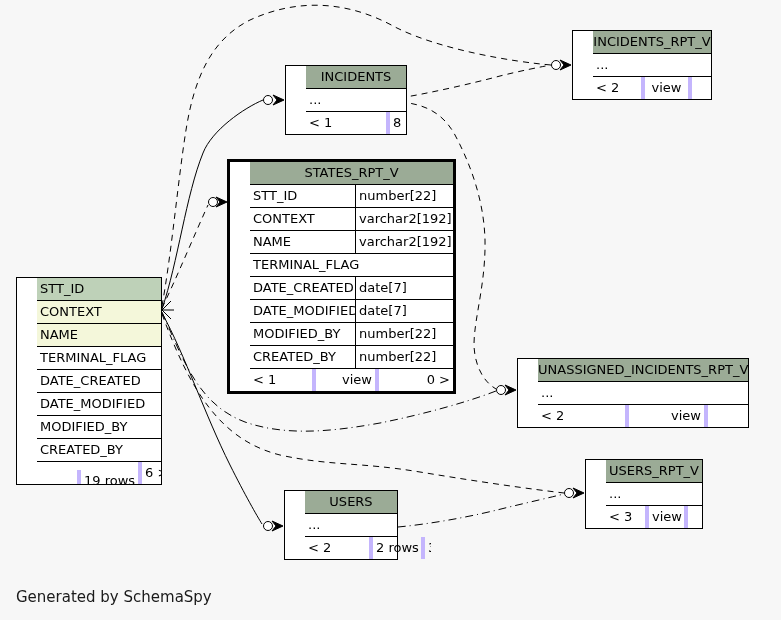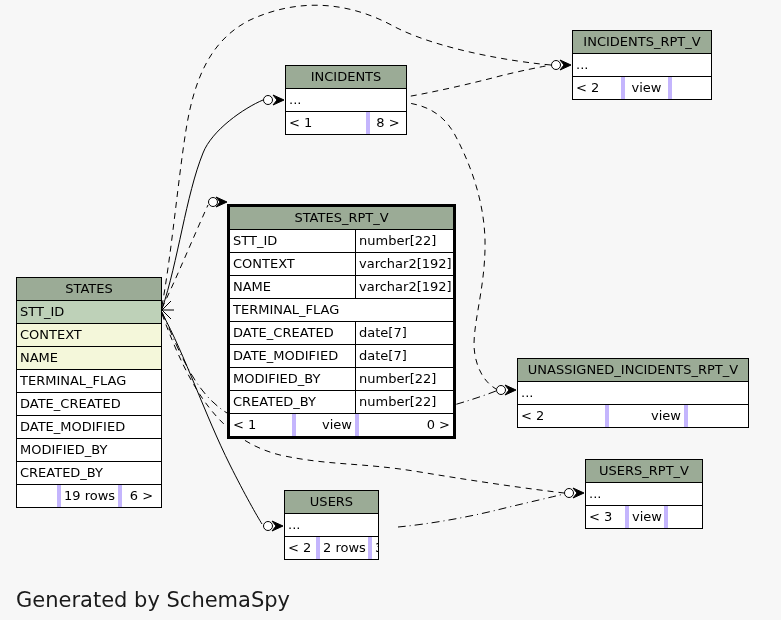--- a/index.html
+++ b/index.html
@@ -12,22 +12,23 @@
     font-size: 13px;
     color: #000;
   }
   #canvas { position:relative; width:781px; height:620px; }
   svg.lines { position:absolute; left:0; top:0; z-index:1; }
 
   .tbl {
     position:absolute; z-index:2;
     background:#fff;
     border:1px solid #000;
-  }
-  .tbl.focus { border:3px solid #000;margin-top:45px; }
+    padding-left:20px;
+  }
+  .tbl.focus { border:3px solid #000; }
   .tbl-header {
     background:#9bab96;
     text-align:center;
     height:23px; line-height:22px;
     border-bottom:1px solid #000;
     white-space:nowrap; overflow:hidden;
   }
   .tbl-row {
     height:23px; line-height:22px;
     border-bottom:1px solid #000;
@@ -51,21 +52,21 @@
     padding:0 3px;
   }
   .tbl-footer .fcell + .fcell { border-left:4px solid #c4b5fd; }
   .fcell.left   { text-align:left; }
   .fcell.center { text-align:center; }
   .fcell.right  { text-align:right; }
   .fcell.rest   { flex:1 1 auto; }
 
   .generator-note {
     position:absolute; left:16px; top:588px;
-    font-size:21px; color:#1a1a1a; z-index:2;
+    font-size:15px; color:#1a1a1a; z-index:2;
   }
 </style>
 </head>
 <body>
 
 <div id="canvas">
 
   <svg class="lines" width="781" height="620" viewBox="0 0 781 620">
     <g fill="none" stroke="#000" stroke-width="1">
 
@@ -178,21 +179,20 @@
     </div>
 
     <div class="tbl-footer">
       <div class="fcell left" style="flex:0 0 62px;">&lt; 1</div>
       <div class="fcell right" style="flex:0 0 63px;">view</div>
       <div class="fcell rest right">0 &gt;</div>
     </div>
   </div>
 
   <div class="tbl" style="left:16px; top:277px; width:146px;">
-    <div class="tbl-header">STATES</div>
 
     <div class="tbl-row pk">
       <span class="cname">STT_ID</span>
     </div>
     <div class="tbl-row idx">
       <span class="cname">CONTEXT</span>
     </div>
     <div class="tbl-row idx">
       <span class="cname">NAME</span>
     </div>
@@ -207,21 +207,21 @@
     </div>
     <div class="tbl-row">
       <span class="cname">MODIFIED_BY</span>
     </div>
     <div class="tbl-row">
       <span class="cname">CREATED_BY</span>
     </div>
 
     <div class="tbl-footer">
       <div class="fcell left" style="flex:0 0 40px;"></div>
-      <div class="fcell center" style="flex:0 0 61px;">19 rows</div>
+      <div class="fcell center" style="flex:0 0 61px;margin-top:8px;">19 rows</div>
       <div class="fcell rest center">6 &gt;</div>
     </div>
   </div>
 
   <div class="tbl" style="left:517px; top:358px; width:232px;">
     <div class="tbl-header">UNASSIGNED_INCIDENTS_RPT_V</div>
     <div class="tbl-row">
       <span class="cname">...</span>
     </div>
     <div class="tbl-footer">
@@ -236,27 +236,27 @@
     <div class="tbl-row">
       <span class="cname">...</span>
     </div>
     <div class="tbl-footer">
       <div class="fcell left" style="flex:0 0 39px;">&lt; 3</div>
       <div class="fcell center" style="flex:0 0 39px;">view</div>
       <div class="fcell rest right"></div>
     </div>
   </div>
 
-  <div class="tbl" style="left:284px; top:490px; width:95px;">
+  <div class="tbl" style="left:284px; top:490px; width:114px;">
     <div class="tbl-header">USERS</div>
     <div class="tbl-row">
       <span class="cname">...</span>
     </div>
     <div class="tbl-footer">
       <div class="fcell left" style="flex:0 0 31px;">&lt; 2</div>
-      <div class="fcell center" style="flex:0 0 52px;">2 rows</div>
+      <div class="fcell center" style="flex:0 0 52px;margin-left:33px;">2 rows</div>
       <div class="fcell rest center">3 &gt;</div>
     </div>
   </div>
 
   <div class="generator-note">Generated by SchemaSpy</div>
 
 </div>
 
 </body></html>

